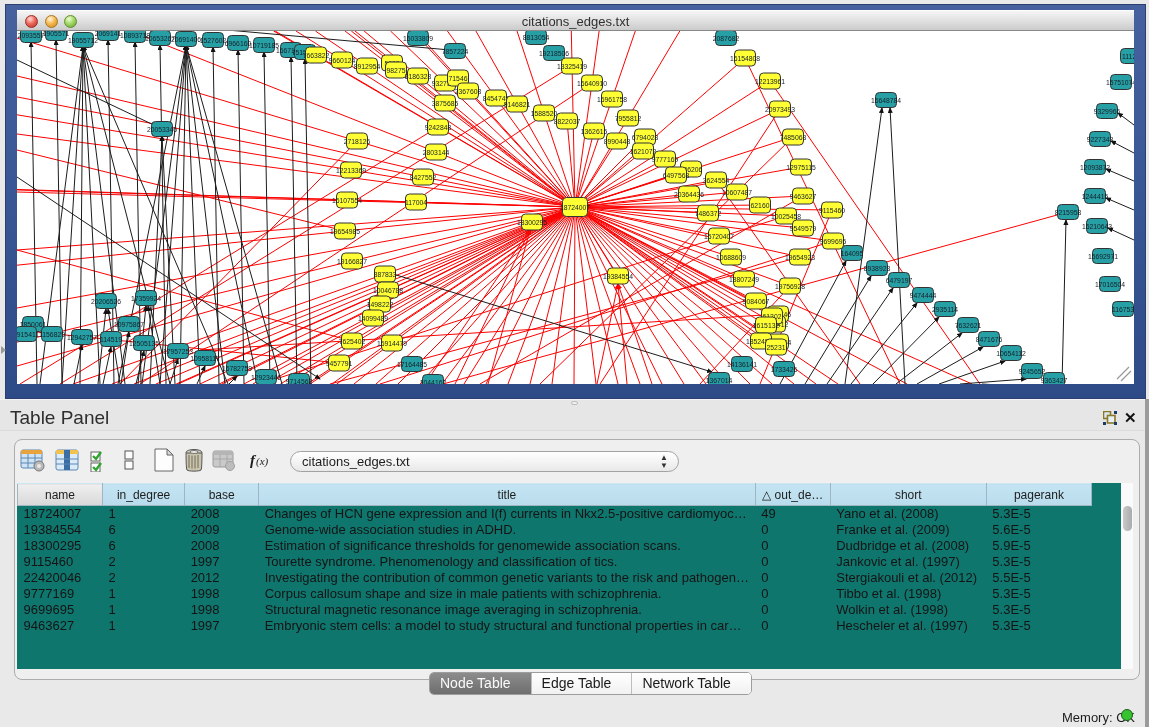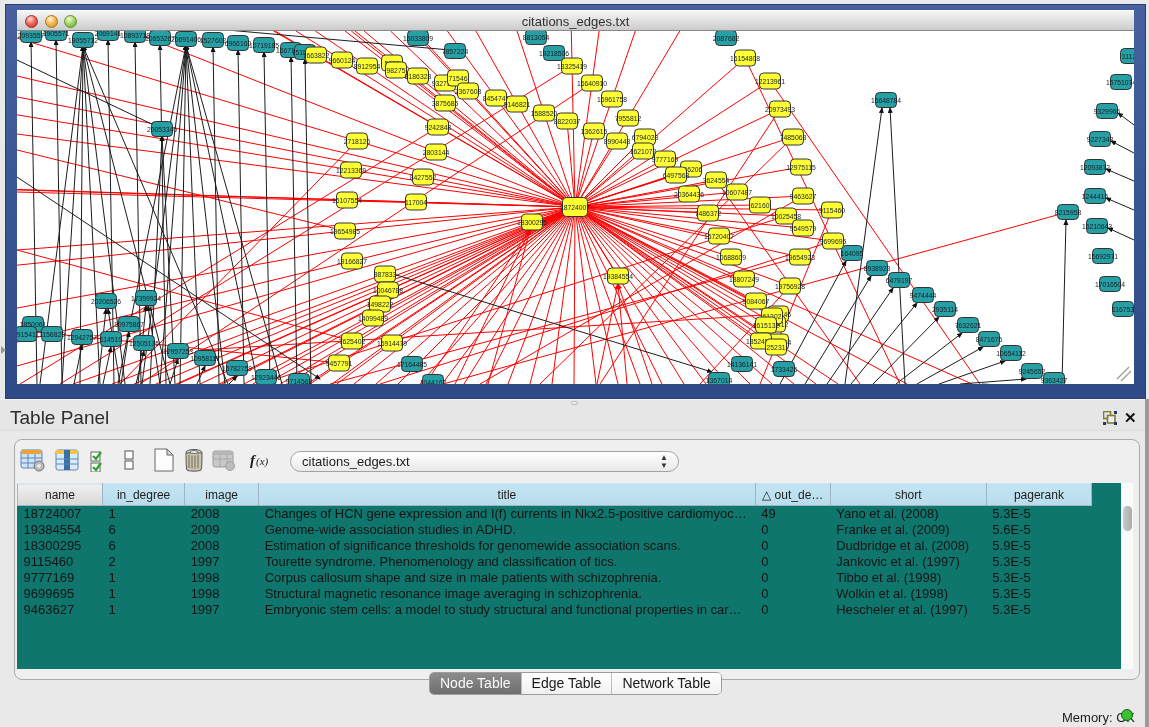--- a/index.html
+++ b/index.html
@@ -21,21 +21,21 @@
 #combo .updn{position:absolute;right:10px;top:2px;font-size:8px;color:#333;line-height:8px;text-align:center}
 #tablewrap{position:absolute;left:17px;top:483px;width:1104px;height:186px;background:#0f766e;overflow:hidden}
 table{border-collapse:collapse;table-layout:fixed;width:1075px;font-size:13px;color:#141414}
 th{height:22px;font-weight:normal;font-size:12px;color:#1d1d1d;background:linear-gradient(180deg,#c4e4f2,#b9dcEC);border:1px solid #9fb6c2;border-top:1px solid #cfe7f2}
 th.sel{background:linear-gradient(180deg,#efefef,#d8d8d8)}
 td{height:16px;padding:0 0 0 6px;white-space:nowrap;overflow:hidden}
 .c0{width:85px}.c1{width:82px}.c2{width:74px}.c3{width:496px}.c4{width:75px}.c5{width:156px}.c6{width:105px}
 #vscroll{position:absolute;left:1121px;top:483px;width:12px;height:186px;background:#fafafa}
 #vthumb{position:absolute;left:1122.5px;top:506px;width:9px;height:25px;background:linear-gradient(90deg,#c9c9c9,#ababab);border-radius:5px}
 #tabs{position:absolute;left:429px;top:672px;height:23px;display:flex;border:1px solid #9d9d9d;border-radius:5px;overflow:hidden;background:#fdfdfd}
-.tab{font-size:14px;padding:2px 10px 0 10px;color:#1a1a1a;background:linear-gradient(180deg,#ffffff,#f1f1f1)}
+.tab{font-size:14px;padding:2px 20px 0 10px;color:#1a1a1a;background:linear-gradient(180deg,#ffffff,#f1f1f1)}
 .tab.sel{background:linear-gradient(180deg,#8c8c8c,#6e6e6e);color:#fafafa}
 .tab+.tab{border-left:1px solid #bdbdbd}
 #memory{position:absolute;left:1062px;top:710px;font-size:13px;color:#1c1c1c}
 #memdot{position:absolute;left:1121px;top:709px;width:12px;height:12px;border-radius:50%;background:#35c42f;border:1px solid #1c5c1c}
 #rightedge{position:absolute;left:1145px;top:399px;width:4px;height:328px;background:#9b9b9b}
 #splitdimple{position:absolute;left:571px;top:401px;width:7px;height:4px;border:1px solid #bdbdbd;border-radius:2px;background:#efefef}
 .icon{display:inline-block;vertical-align:top}
 </style></head>
 <body>
 <div id="frame"></div>
@@ -505,21 +505,21 @@
       <text x="7" y="17" font-size="11" font-style="italic" font-family="Liberation Serif,serif" fill="#1a1a1a">(x)</text>
     </svg>
   </div>
 <div id="combo">citations_edges.txt<span class="updn">▲<br>▼</span></div>
 <div id="tablewrap">
 <table>
 <tbody>
         <tr>
           <th class="sel c0">name</th>
           <th class="c1">in_degree</th>
-          <th class="c2">image</th>
+          <th class="c2">base</th>
           <th class="c3">title</th>
           <th class="c4">△ out_de…</th>
           <th class="c5">short</th>
           <th class="c6">pagerank</th>
         </tr>
 <tr>
           <td class="c0">18724007</td>
           <td class="c1">1</td>
           <td class="c2">2008</td>
           <td class="c3">Changes of HCN gene expression and I(f) currents in Nkx2.5-positive cardiomyoc…</td>
@@ -546,20 +546,29 @@
           <td class="c6">5.9E-5</td>
         </tr>
 <tr>
           <td class="c0">9115460</td>
           <td class="c1">2</td>
           <td class="c2">1997</td>
           <td class="c3">Tourette syndrome. Phenomenology and classification of tics.</td>
           <td class="c4">0</td>
           <td class="c5">Jankovic et al. (1997)</td>
           <td class="c6">5.3E-5</td>
+        </tr>
+<tr>
+          <td class="c0">22420046</td>
+          <td class="c1">2</td>
+          <td class="c2">2012</td>
+          <td class="c3">Investigating the contribution of common genetic variants to the risk and pathogen…</td>
+          <td class="c4">0</td>
+          <td class="c5">Stergiakouli et al. (2012)</td>
+          <td class="c6">5.5E-5</td>
         </tr>
 <tr>
           <td class="c0">9777169</td>
           <td class="c1">1</td>
           <td class="c2">1998</td>
           <td class="c3">Corpus callosum shape and size in male patients with schizophrenia.</td>
           <td class="c4">0</td>
           <td class="c5">Tibbo et al. (1998)</td>
           <td class="c6">5.3E-5</td>
         </tr>

